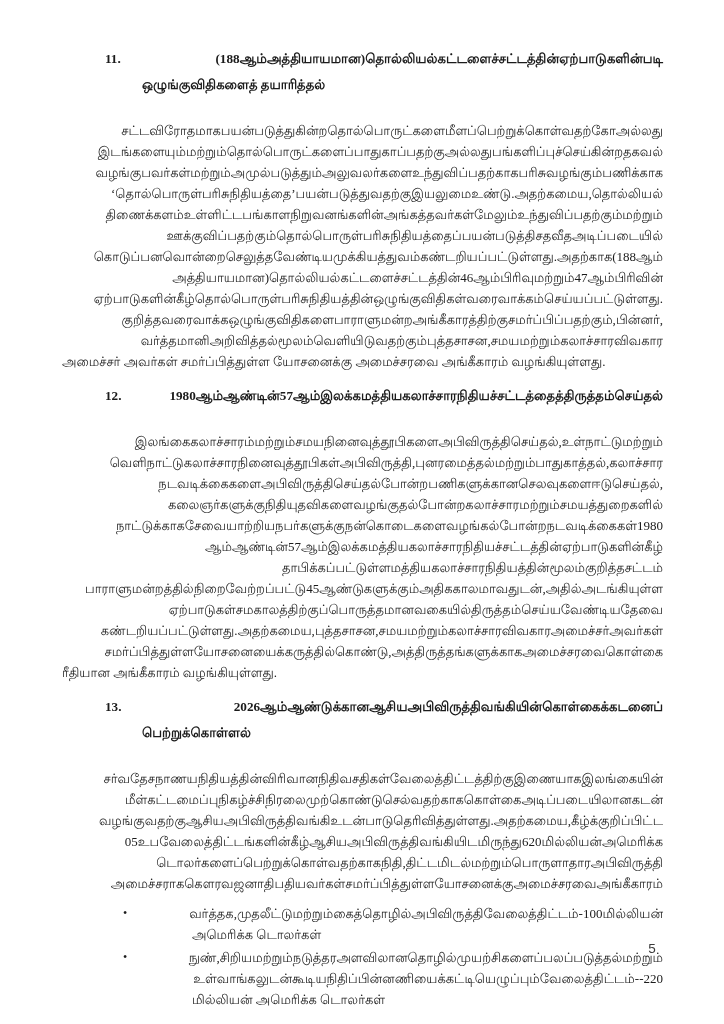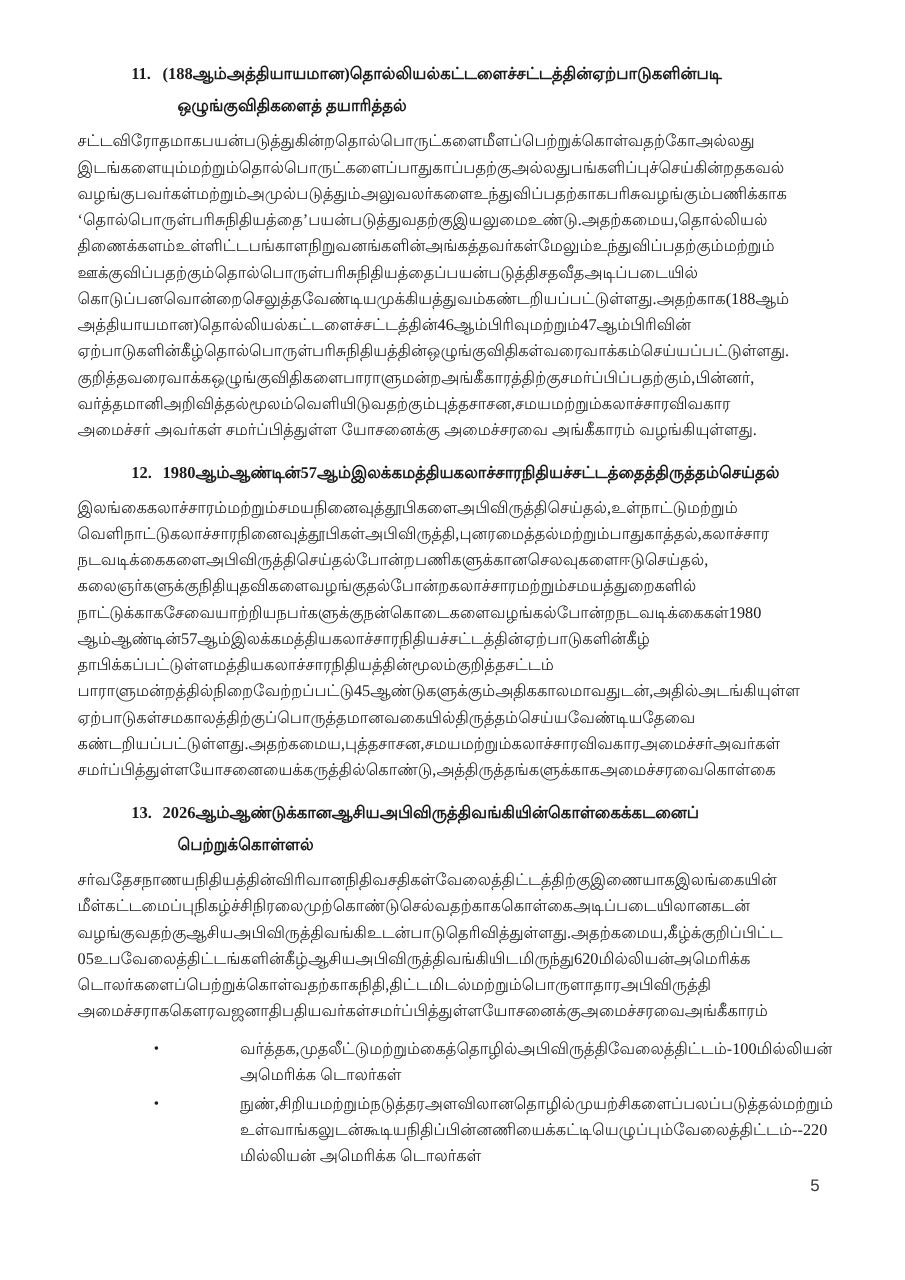--- a/index.html
+++ b/index.html
@@ -25,32 +25,32 @@
   .heading {
     font-weight: 700;
     font-size: 13.2px;
     line-height: 26px;
     margin-left: 43px;
   }
   .h-row { display: flex; }
   .h-num { flex: none; width: 25px; }
   .h-line { flex: 1; min-width: 0; }
   .h-wrap { margin-left: 37px; }
-  .heading + .paragraph { margin-top: 4px; }
+  .heading + .paragraph { margin-top: 22px; }
   .paragraph + .heading { margin-top: 11px; }
   
   .paragraph {
     font-size: 13px;
     line-height: 21px;
     margin-top: 2px;
   }
   .line { width: 100%; }
   .just {
     display: flex;
-    justify-content: flex-start;
+    justify-content: flex-end;
   }
   .just span { white-space: nowrap; }
   
   .bullet-list { margin-top: 9px; font-size: 13px; line-height: 21px; }
   .bullet-item { display: flex; margin-left: 61px; margin-top: 2px; }
   .bullet-marker { flex: none; width: 25px; font-size: 12px; }
   .bullet-body { flex: 1; min-width: 0; margin-left: 44px; }
   
   .page-number {
     position: absolute;
@@ -325,20 +325,21 @@
         </div>
         <div class="line just">
           <span>சமர்ப்பித்துள்ள</span>
           <span>யோசனையைக்</span>
           <span>கருத்தில்</span>
           <span>கொண்டு,</span>
           <span>அத்திருத்தங்களுக்காக</span>
           <span>அமைச்சரவை</span>
           <span>கொள்கை</span>
         </div>
+        <div class="line">ரீதியான அங்கீகாரம் வழங்கியுள்ளது.</div>
       </div>
       <div class="heading">
         <div class="h-row">
           <span class="h-num">13.</span>
           <div class="line h-line just">
             <span>2026</span>
             <span>ஆம்</span>
             <span>ஆண்டுக்கான</span>
             <span>ஆசிய</span>
             <span>அபிவிருத்தி</span>

